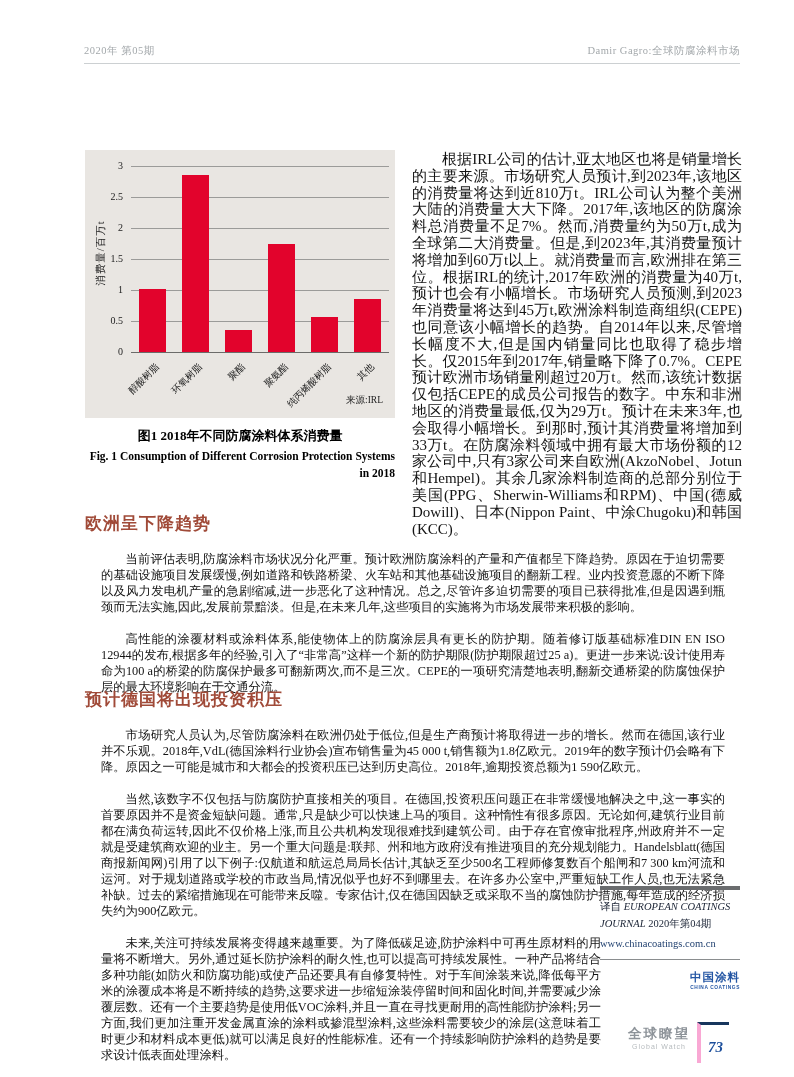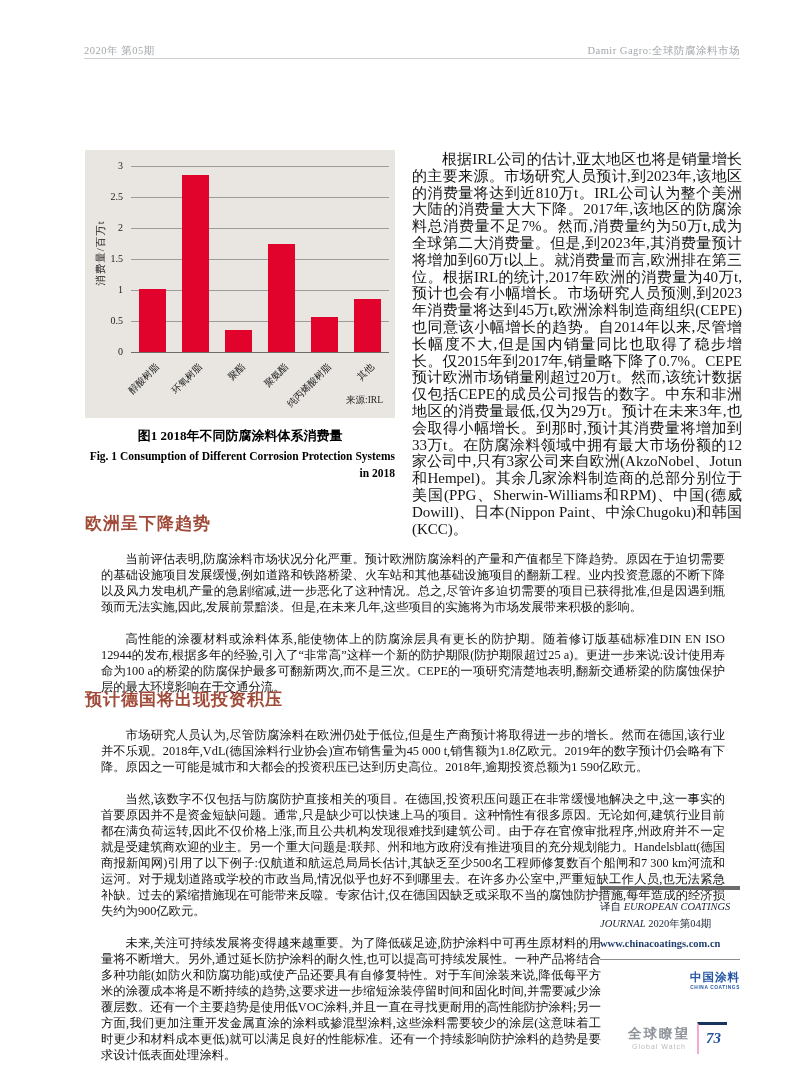--- a/index.html
+++ b/index.html
@@ -5,21 +5,21 @@
   html,body{margin:0;padding:0;background:#fff;}
   .page{
     position:relative;width:794px;height:1077px;background:#ffffff;overflow:hidden;
     font-family:"Liberation Serif","DejaVu Serif",serif;color:#141414;
   }
   
   .hdr{
     position:absolute;left:84px;top:44px;width:656px;
     display:flex;justify-content:space-between;align-items:flex-end;
     font-size:10.5px;color:#a3a8ab;letter-spacing:.5px;
-    border-bottom:1px solid #ccd0d2;
+    border-bottom:1px solid #ccd0d2;padding-bottom:5px;
   }
   
   .fig{position:absolute;left:85px;top:150px;width:310px;}
   .chart{position:relative;width:310px;height:268px;background:#e9e6e2;}
   .ylab{
     position:absolute;left:-34px;top:96px;width:100px;height:14px;
     transform:rotate(-90deg);transform-origin:center;
     font-size:10.5px;color:#222;text-align:center;letter-spacing:1px;
   }
   .grid{position:absolute;height:1px;background:#9b9b99;}
@@ -51,37 +51,37 @@
   .sec p + p{margin-top:5px;}
   .narrow{width:500px;}
   
   .aside{
     position:absolute;left:600px;top:886px;width:140px;
     font-size:10.5px;color:#20293a;
   }
   .aside .bigrule{height:4px;background:#6a6c6e;margin-bottom:8px;}
   .aside .note{line-height:17px;}
   .aside .note i{font-family:"Liberation Serif","DejaVu Serif",serif;}
-  .aside .url{margin-top:4px;color:#1f3f6e;line-height:15px;font-weight:bold;}
+  .aside .url{margin-top:4px;color:#1f3f6e;line-height:15px;}
   .aside .smallrule{border-top:1.5px solid #8a8d8f;margin-top:8px;}
   .aside .logo{margin-top:10px;text-align:right;color:#2456a4;}
   .aside .logo .cn{font-size:11.5px;font-weight:bold;letter-spacing:1px;}
   .aside .logo .en{font-size:4.8px;font-weight:bold;letter-spacing:.6px;
     font-family:"Liberation Sans","DejaVu Sans",sans-serif;}
   
   .foot{
     position:absolute;left:628px;top:1022px;display:flex;align-items:flex-start;gap:7px;
   }
   .foot .sect{text-align:center;padding-top:3px;}
   .foot .sect .cn{font-size:13.5px;color:#8d9399;letter-spacing:2px;font-weight:bold;}
   .foot .sect .en{font-size:7px;color:#b6bbbe;letter-spacing:1px;
     font-family:"Liberation Sans","DejaVu Sans",sans-serif;}
   .foot .numbox{
-    border-top:3px solid #17365d;border-left:2px solid #f9a8d4;
-    padding:4px 6px 7px 7px;background:#fff;
+    border-top:3px solid #17365d;border-left:4px solid #f9a8d4;
+    padding:13px 6px 7px 7px;background:#fff;
   }
   .foot .numbox .num{
     font-size:15px;font-weight:bold;font-style:italic;color:#1d4f9c;
   }
 </style>
 </head>
 <body>
 
 <div class="page">
 

